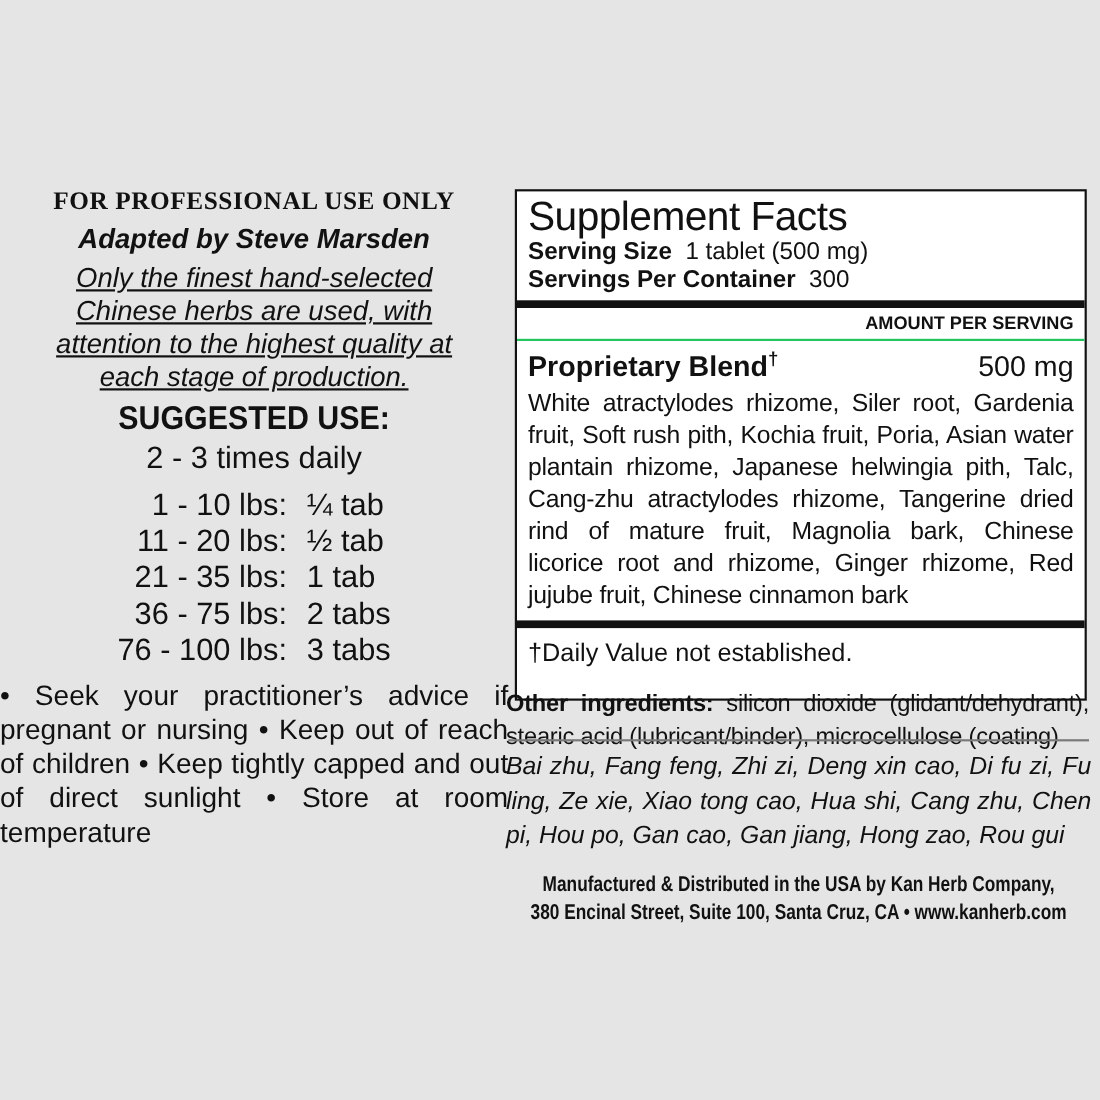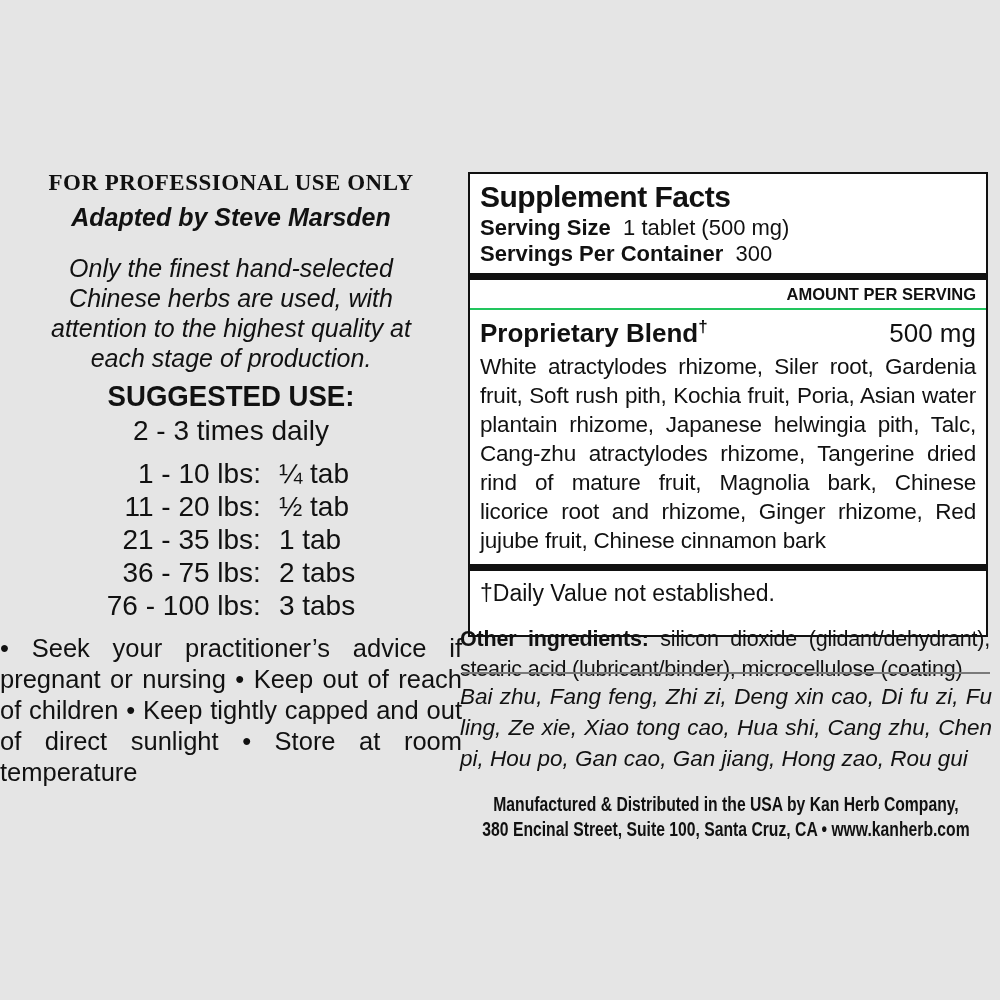--- a/index.html
+++ b/index.html
@@ -18,21 +18,21 @@
     font-family: "Liberation Serif", serif;
     font-weight: bold; font-size: 23px; letter-spacing: .5px;
     text-align: center;
   }
   .adapted {
     font-weight: bold; font-style: italic; font-size: 25px;
     text-align: center; margin-top: 7px;
   }
   .quality {
     font-style: italic; font-size: 25px; line-height: 30px;
-    text-align: center; width: 402px; margin: 21px auto 0;
+    text-align: center; width: 402px; margin: 6px auto 0; text-decoration: underline;
   }
   .suggested {
     font-weight: bold; font-size: 30px; text-align: center;
     margin-top: 6px; transform: scaleX(.92);
   }
   .frequency { font-size: 28px; text-align: center; margin-top: 2px; }
   .dose-table {
     display: grid; grid-template-columns: auto auto; column-gap: 18px;
     width: max-content; margin: 10px auto 0;
     font-size: 28px; line-height: 33px;
@@ -43,21 +43,21 @@
     font-size: 25.5px; line-height: 31px; text-align: justify;
     width: 462px; margin-top: 11px;
   }
 
   
   .facts-box {
     position: absolute; left: 468px; top: 172px; width: 520px;
     border: 2px solid #111; box-sizing: border-box; background: #fff;
   }
   .fb-head { padding: 4px 10px 6px; }
-  .fb-title { font-weight: bold; font-size: 30px; letter-spacing: -.5px; line-height: 37px; }
+  .fb-title { font-weight: normal; font-size: 37px; letter-spacing: -.5px; line-height: 37px; }
   .fb-line { font-size: 22px; line-height: 26px; }
   .fb-line b { font-weight: bold; }
   .fb-bar { height: 7px; background: #111; }
   .fb-amount {
     text-align: right; font-weight: bold; font-size: 16.5px;
     padding: 5px 10px 4px; border-bottom: 2px solid #22c55e;
   }
   .fb-blend-row {
     display: flex; justify-content: space-between; align-items: baseline;
     padding: 7px 10px 0;

